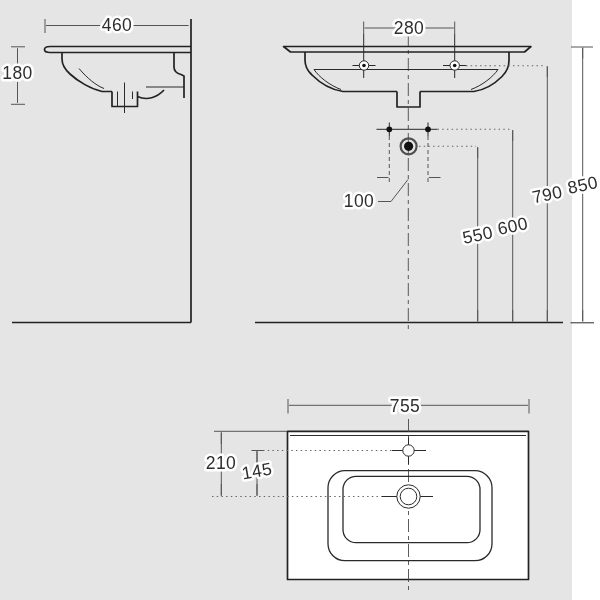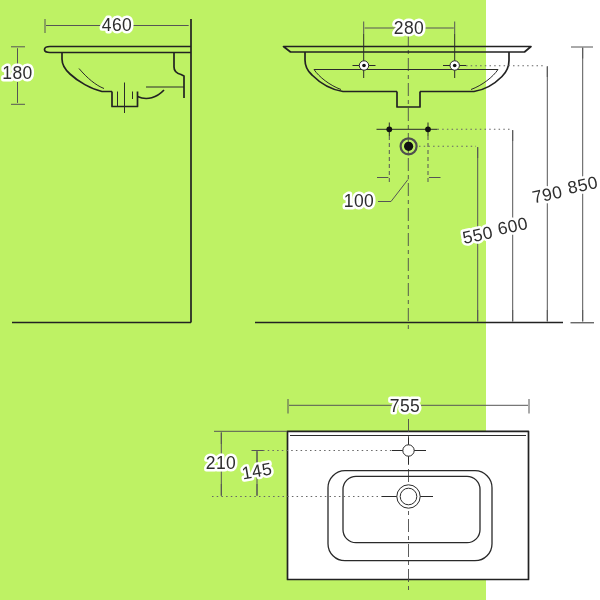--- a/index.html
+++ b/index.html
@@ -1,17 +1,17 @@
 <!DOCTYPE html>
 <html><head>
 <meta charset="utf-8">
 <style>
   html,body { margin:0; padding:0; background:#ffffff; }
   body { width:600px; height:600px; font-family:"Liberation Sans", sans-serif; }
-  .canvas { width:486px; height:600px; position:relative; background:#bef264; }
+  .canvas { width:572px; height:600px; position:relative; background:#e5e5e5; }
   svg path, svg line, svg rect, svg circle { fill:none; stroke-linecap:butt; }
   .ol  { stroke:#222222; stroke-width:1.7; stroke-linejoin:round; }
   .ol2 { stroke:#2a2a2a; stroke-width:1.3; stroke-linejoin:round; }
   .tn  { stroke:#2a2a2a; stroke-width:1; }
   .dm  { stroke:#555555; stroke-width:1; }
   .dt  { stroke:#666666; stroke-width:1.1; stroke-dasharray:1.5,3.2; }
   .dsh { stroke:#555555; stroke-width:1; stroke-dasharray:4,3; }
   .cl  { stroke:#4a4a4a; stroke-width:0.9; stroke-dasharray:13,4,4,4; }
   .fw  { fill:#ffffff; }
   .fb  { fill:#111111; stroke:none; }

